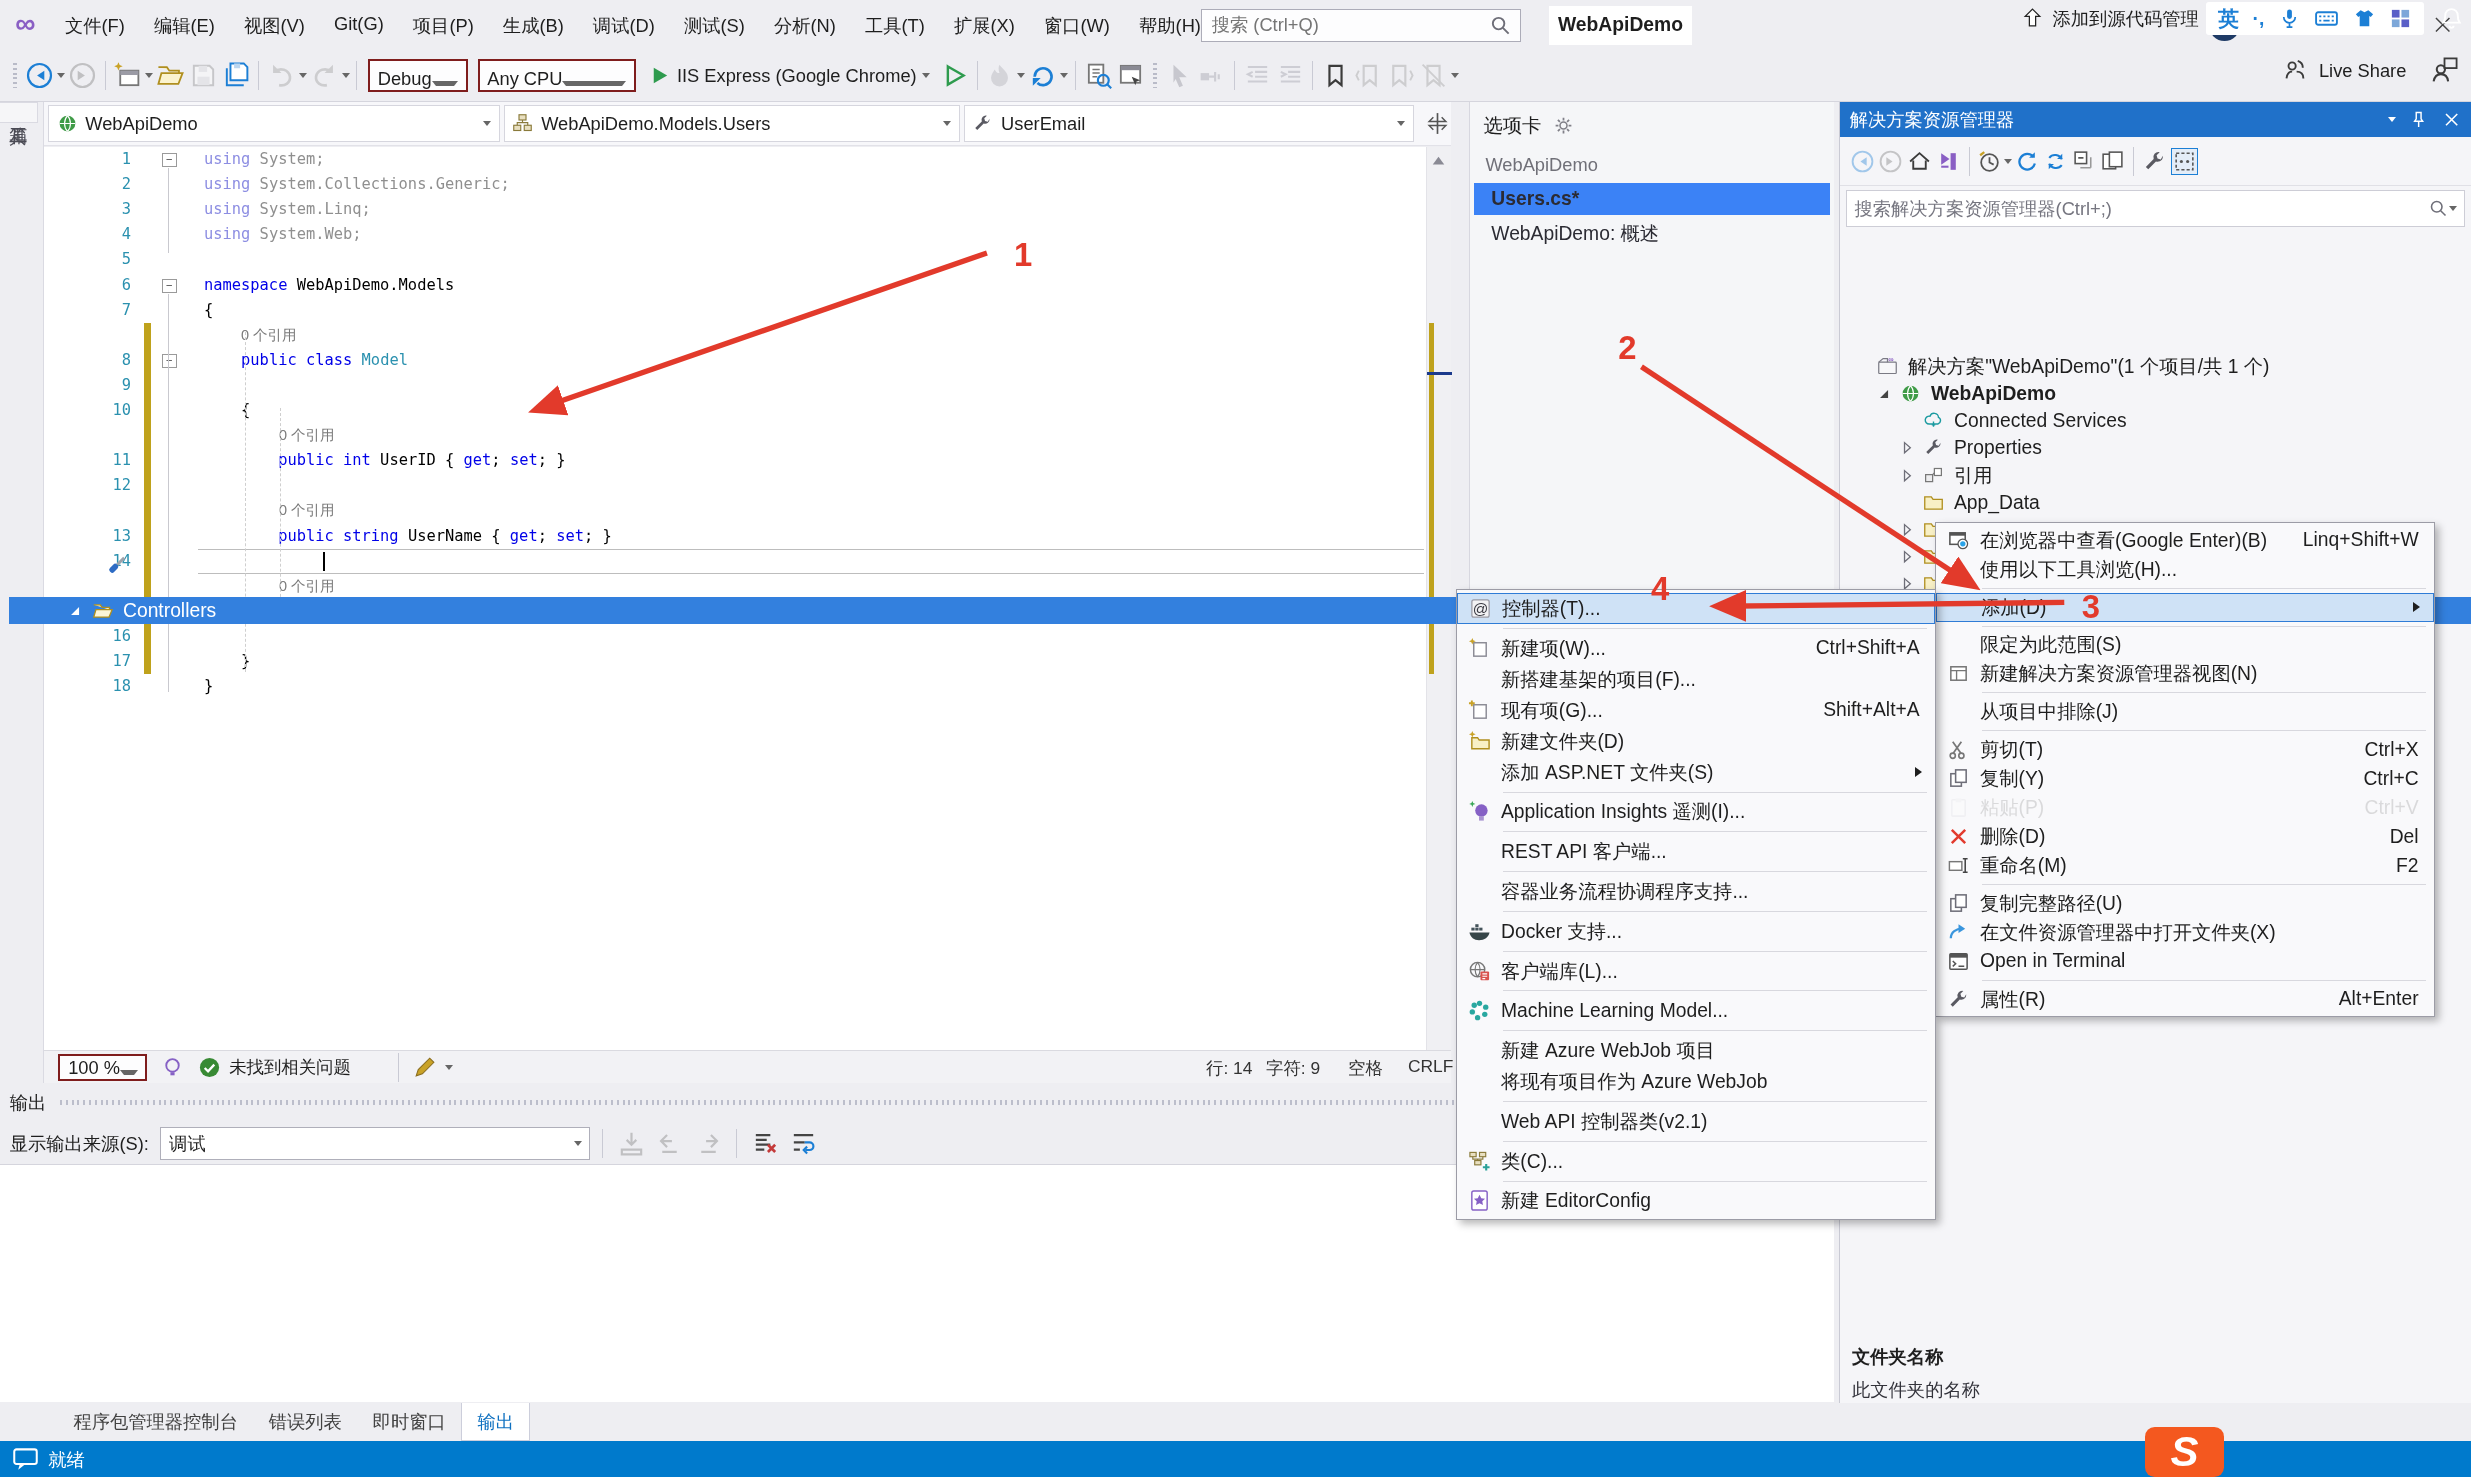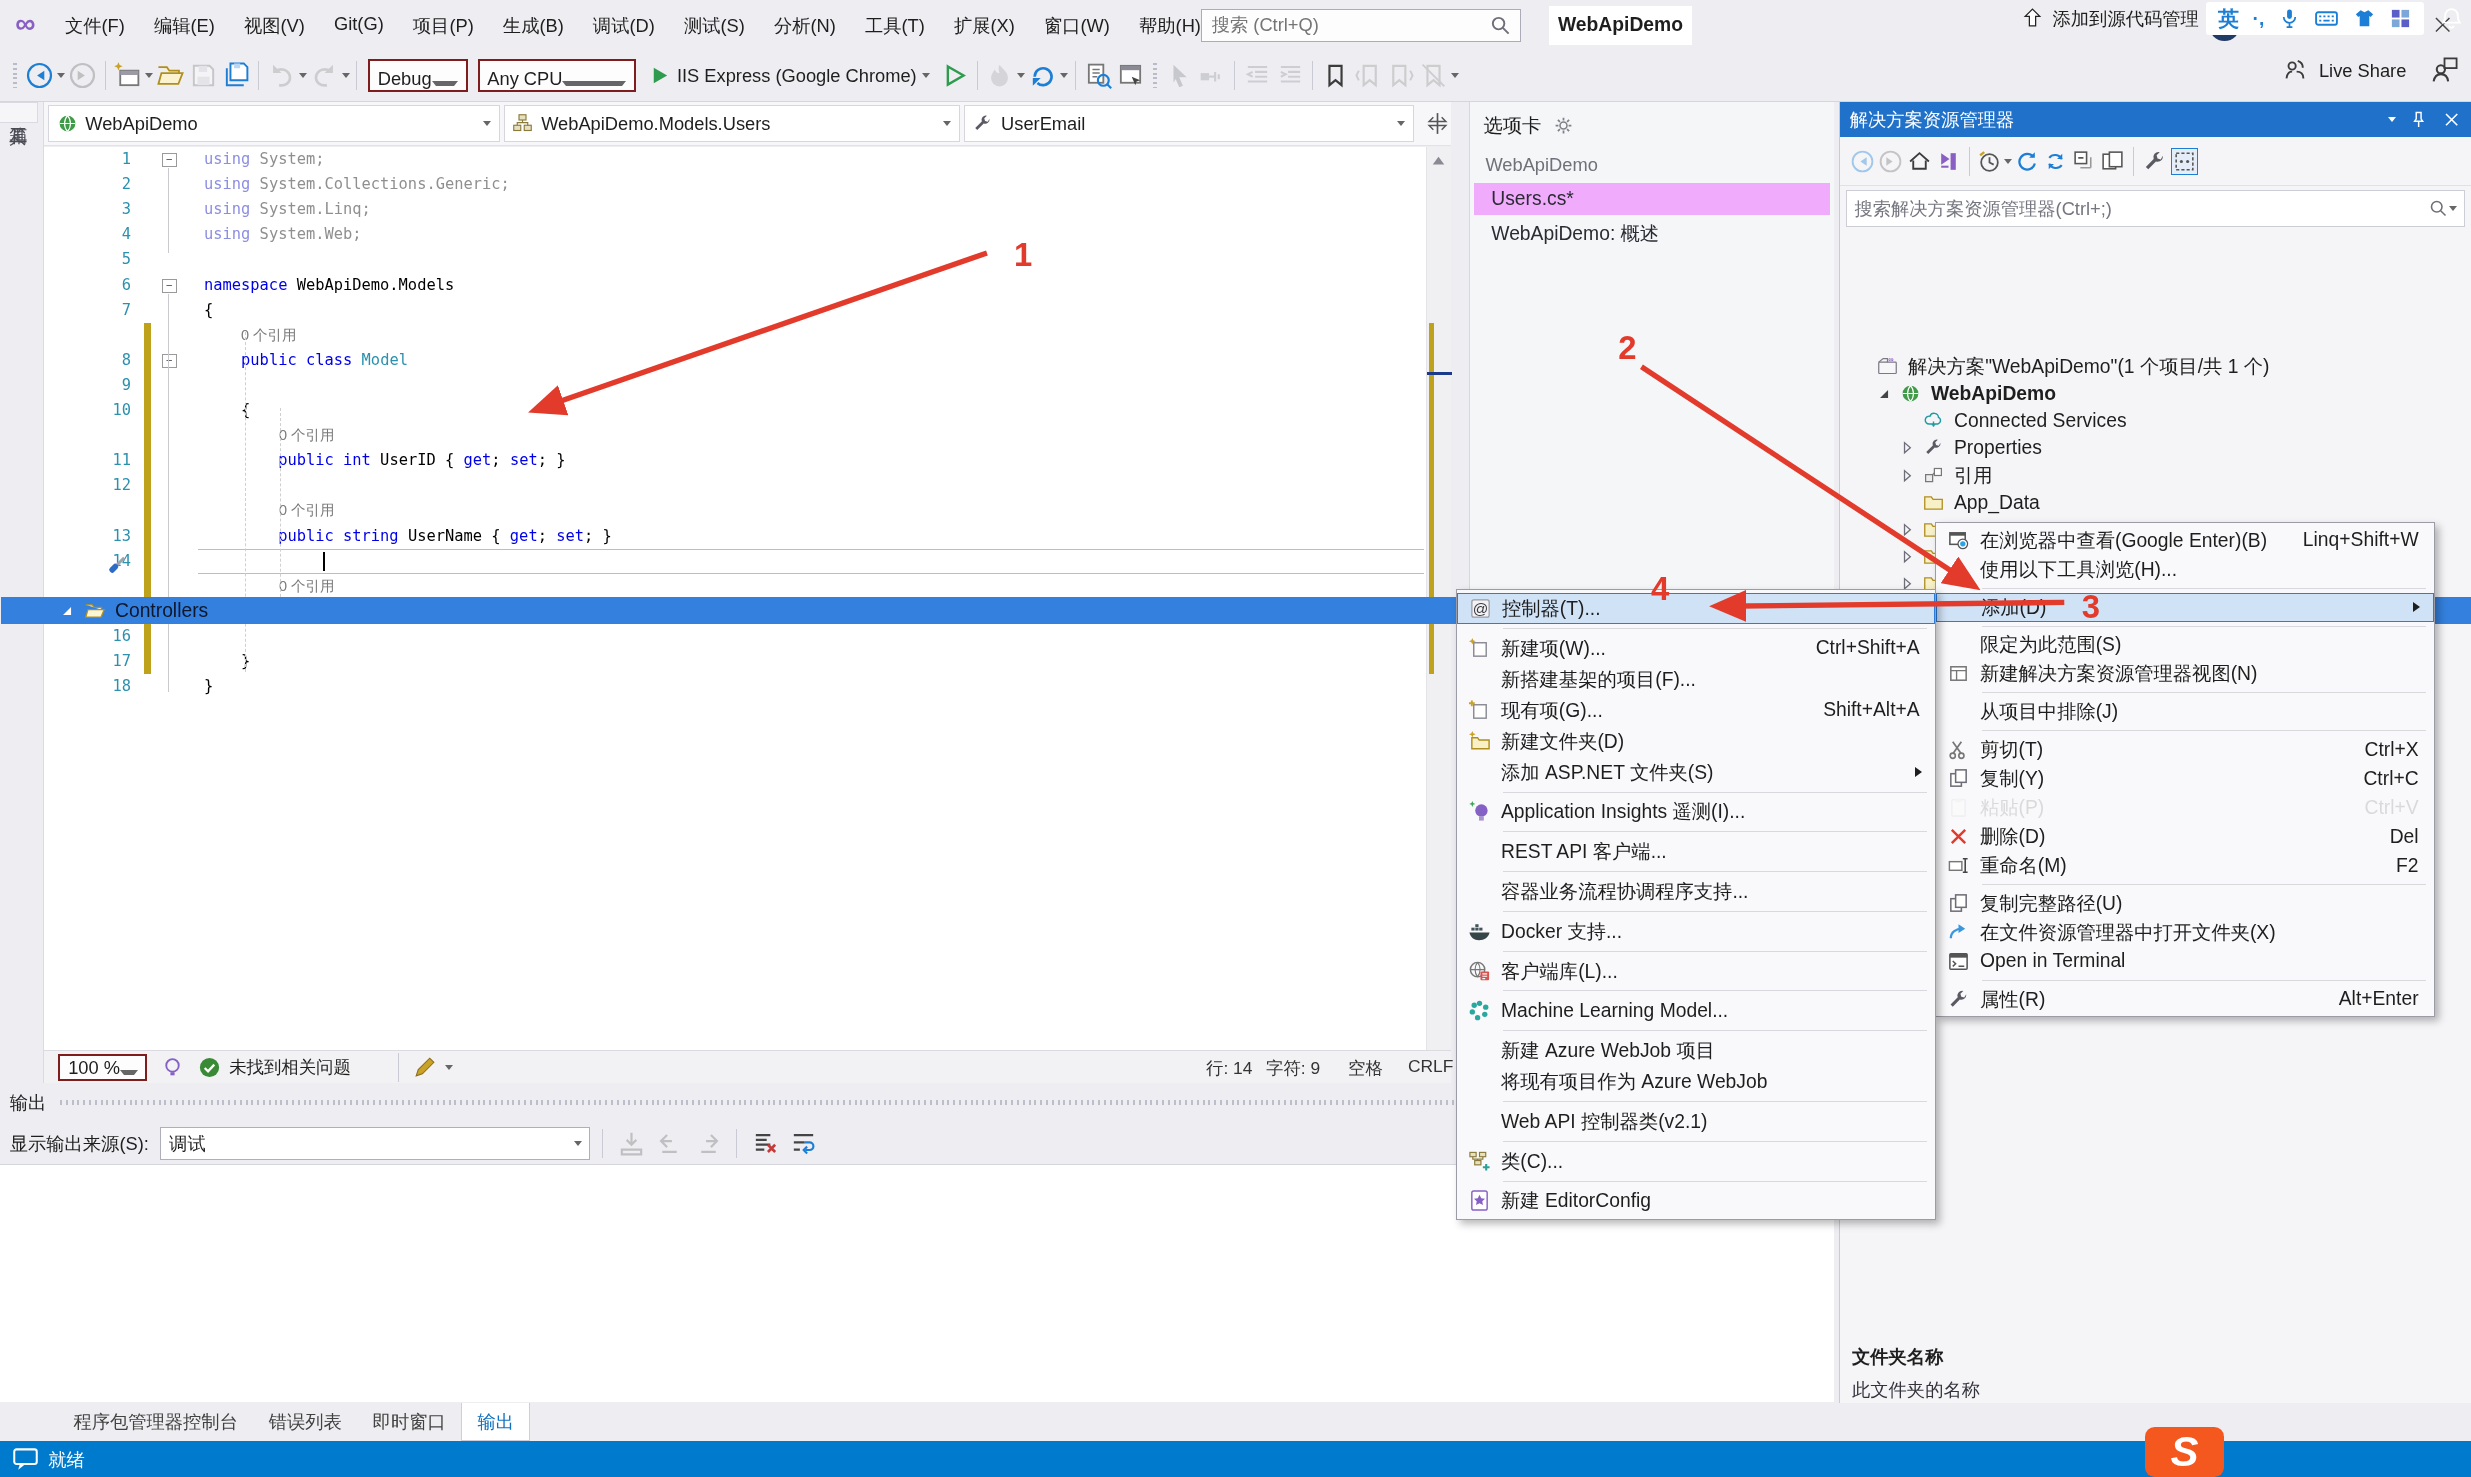--- a/index.html
+++ b/index.html
@@ -58,30 +58,30 @@
      box-sizing:border-box;display:flex;align-items:center;gap:7.7px;padding:0 9.7px}
   #strip-right{position:absolute;left:44px;top:1050px;width:1407px;height:33px;pointer-events:none}
   #strip-right span{position:absolute;top:5.8px;font-size:17.4px;color:#333}
   
   #vscroll{left:1426px;top:147px;width:25px;height:904px;background:#F0F0F3;border-left:1px solid #E3E3E8;box-sizing:border-box}
   
   #tabspanel{left:1469px;top:102px;width:365px;height:981px;background:#F5F6F8;border-left:1px solid #D7D7DF;box-sizing:border-box}
   #tabspanel .hd{display:flex;align-items:center;gap:11.6px;padding:9.7px 13.5px;font-size:19.3px}
   .tp-group{color:#707078;font-size:18.3px;padding:5.8px 15.4px}
   .tp-item{font-size:19.3px;padding:4.8px 17.4px;margin:1px 3.9px;color:#2B2B33}
-  .tp-item.sel{background:#f0abfc;font-weight:normal}
+  .tp-item.sel{background:#3b82f6;font-weight:bold}
   
   #sepanel{left:1839px;top:102px;width:632px;height:1338px;background:#F5F5F8;border-left:1px solid #C9CAD4;box-sizing:border-box}
   #se-head{height:35px;background:#2071C9;color:#fff;display:flex;align-items:center;padding:0 9.7px;gap:13.5px}
   #se-head .t{flex:1;font-size:18.3px;white-space:nowrap}
   #se-tools{height:48px;display:flex;align-items:center;padding:0 7.7px;border-bottom:1px solid #E0E0E6}
   #se-search{margin:3.9px 5.8px;height:35px;background:#fff;border:1px solid #CDCDD6;display:flex;align-items:center;padding:0 7.7px;color:#767680;font-size:18.3px}
   #se-search .ph{flex:1;white-space:nowrap;overflow:hidden}
   .trow{position:absolute;height:27px;display:flex;align-items:center;font-size:19.3px;white-space:nowrap}
-  .trow.selrow{background:#3380DE;color:#0f172a;left:1px;right:0}
+  .trow.selrow{background:#3380DE;color:#ffffff;left:9px;right:0}
   .tlabel{position:absolute;line-height:27px}
   #se-footer{position:absolute;left:1852px;top:1344px;font-size:18.3px}
   #se-footer .a{font-weight:bold}
   #se-footer .b{margin-top:7.7px;color:#33333B}
   
   #output{left:0;top:1083px;width:1834px;height:320px;background:#EEEEF2}
   #out-title{display:flex;align-items:center;height:39px;padding:0 9.7px;gap:13.5px}
   #out-grip{flex:1;height:4.8px;background:repeating-linear-gradient(90deg,#BCBECB 0 1.9px,transparent 1.9px 5.8px)}
   #out-ctl{display:flex;align-items:center;height:42px;padding:0 9.7px;gap:5.8px}
   #out-combo{width:430px;height:33px;background:#fff;border:1px solid #AFAFBA;display:flex;align-items:center;padding:0 7.7px;box-sizing:border-box}

